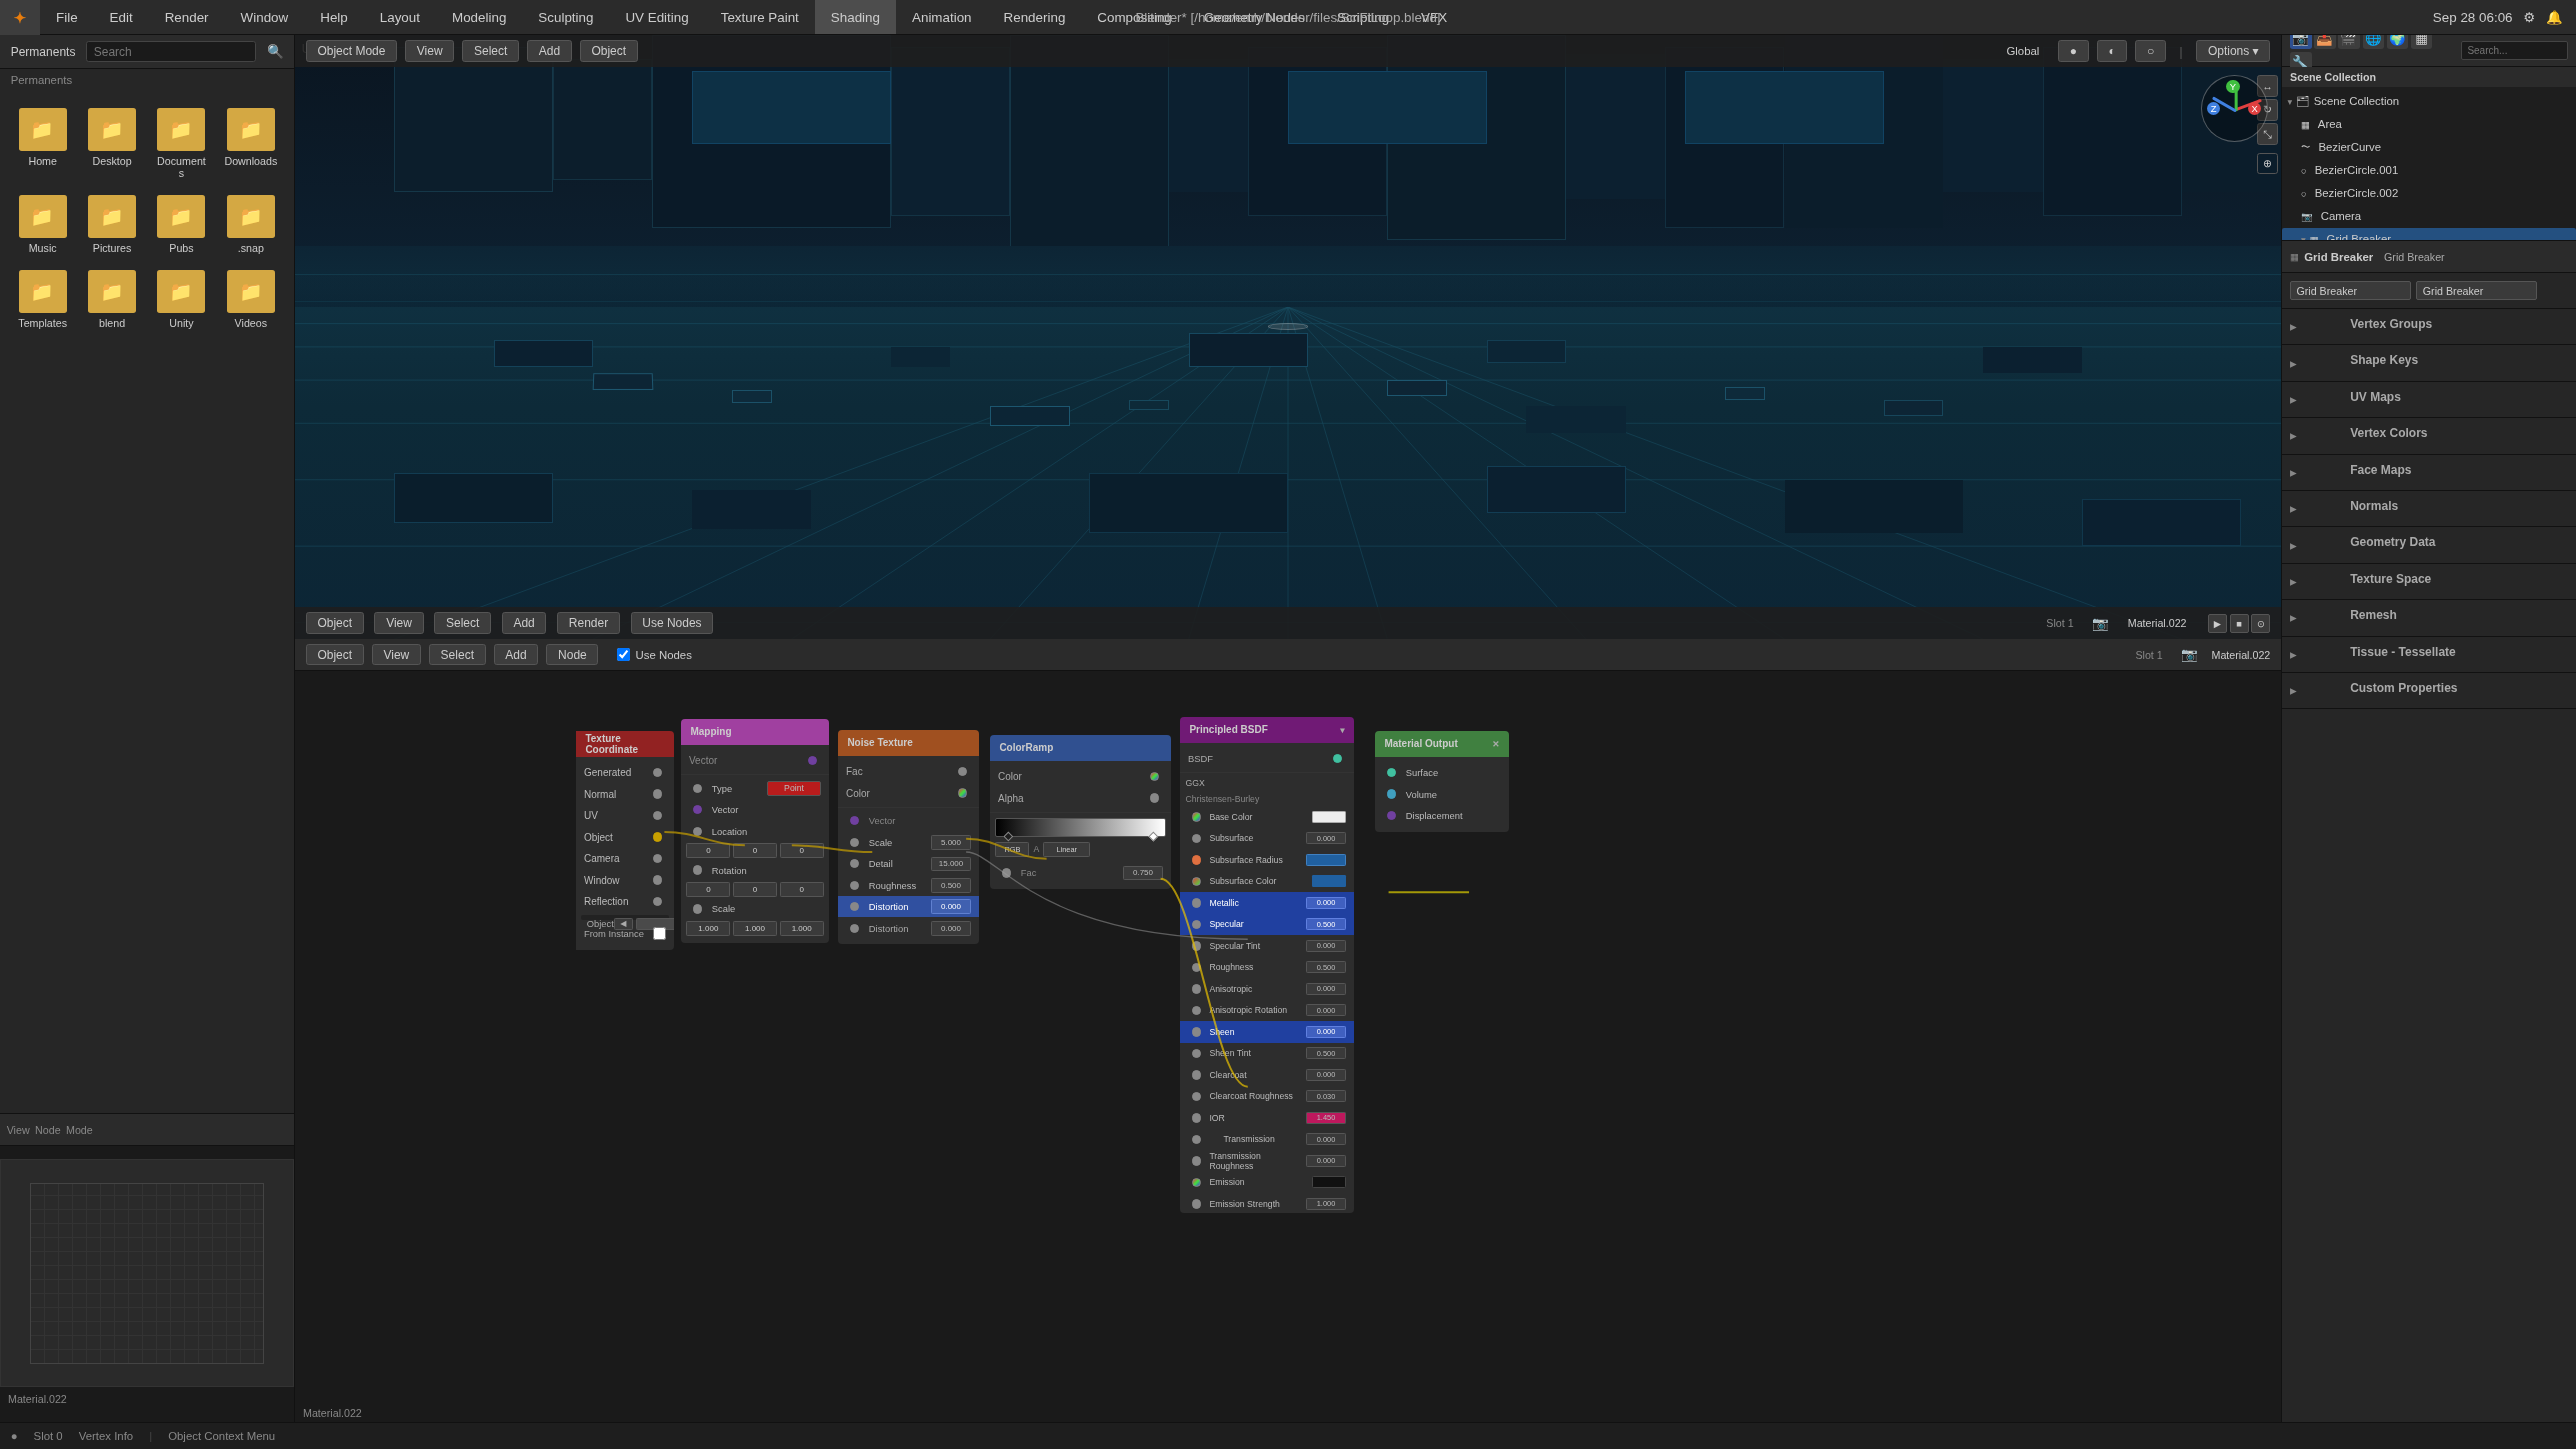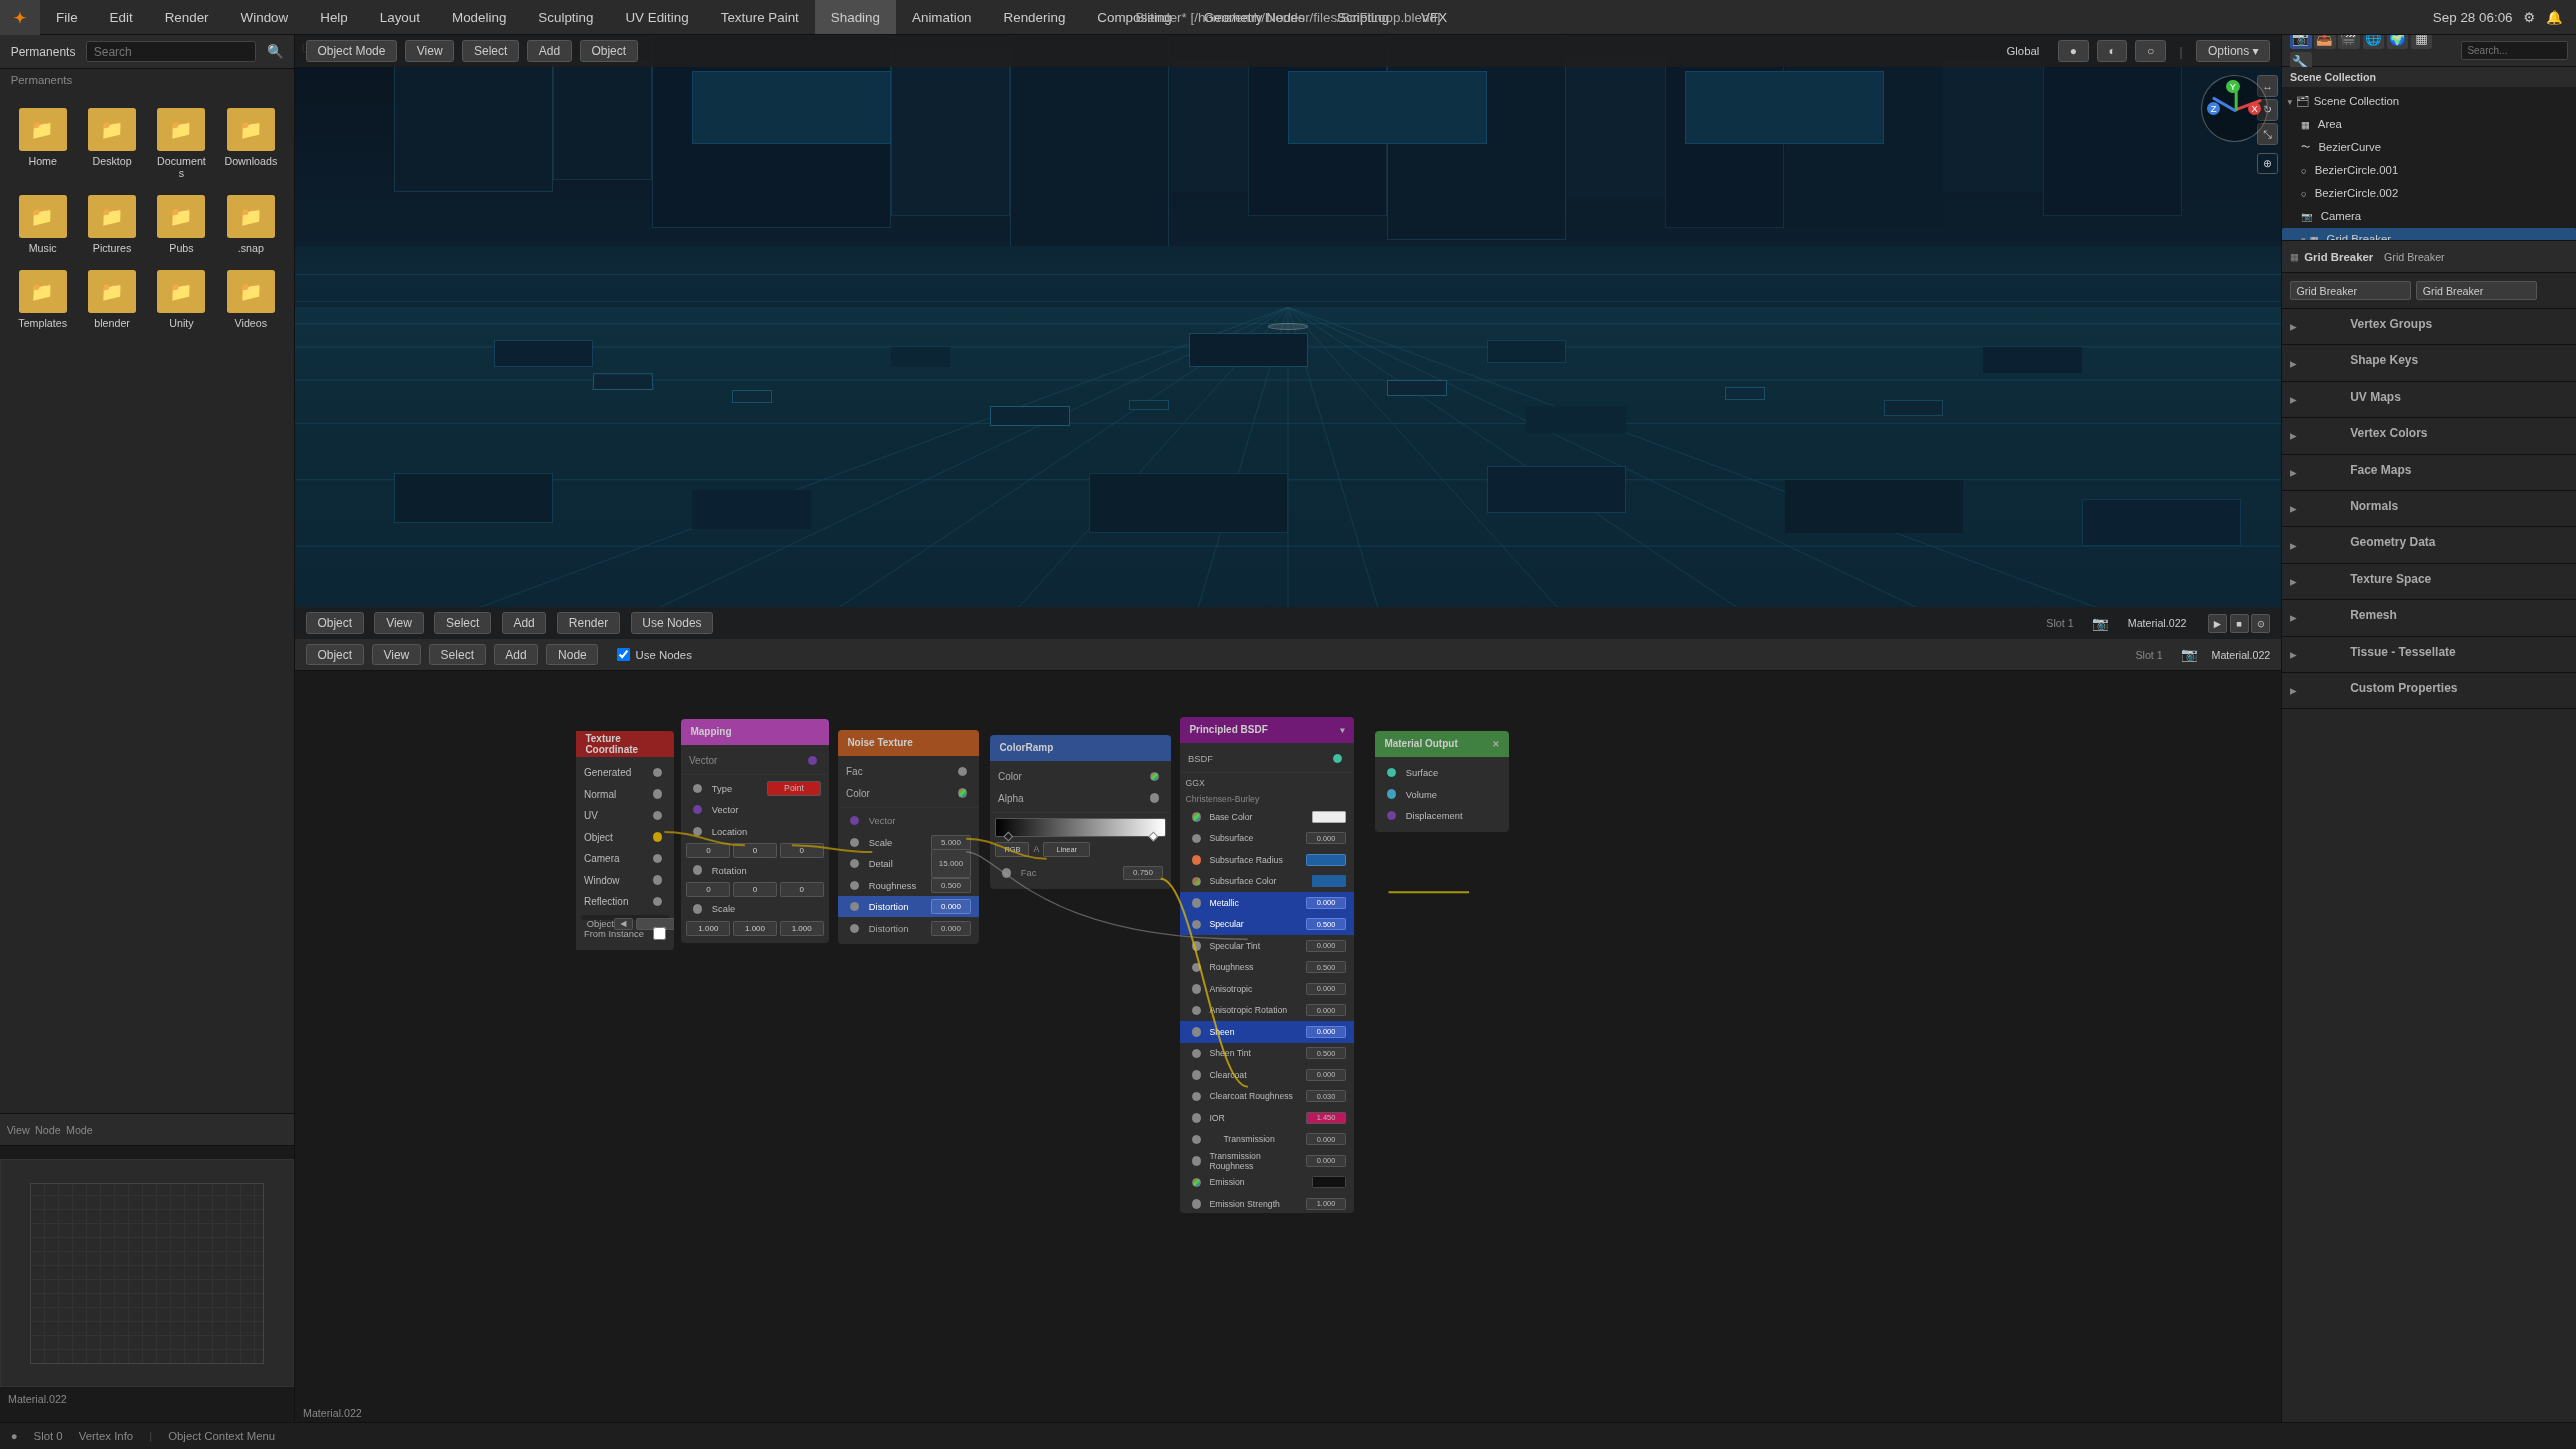--- a/index.html
+++ b/index.html
@@ -457,21 +457,21 @@
     <div class="file-item">
       <div class="file-icon folder"></div>
       <span class="file-label">.snap</span>
     </div>
     <div class="file-item">
       <div class="file-icon folder"></div>
       <span class="file-label">Templates</span>
     </div>
     <div class="file-item">
       <div class="file-icon folder"></div>
-      <span class="file-label">blender</span>
+      <span class="file-label">blend</span>
     </div>
     <div class="file-item">
       <div class="file-icon folder"></div>
       <span class="file-label">Unity</span>
     </div>
     <div class="file-item">
       <div class="file-icon folder"></div>
       <span class="file-label">Videos</span>
     </div>
   </div>
@@ -782,21 +782,21 @@
           <span style="flex:1; font-size:9.4px; margin-left:5.4px; color:#888;">Vector</span>
         </div>
         <div class="node-row">
           <div class="node-socket socket-gray"></div>
           <span style="flex:1; font-size:9.4px; margin-left:5.4px;">Scale</span>
           <div style="width:40px; height:14.8px; background:#3a3a3a; border:0.7px solid #555; border-radius:1.3px; display:flex; align-items:center; justify-content:center; font-size:8px;">5.000</div>
         </div>
         <div class="node-row">
           <div class="node-socket socket-gray"></div>
           <span style="flex:1; font-size:9.4px; margin-left:5.4px;">Detail</span>
-          <div style="width:40px; height:29px; background:#3a3a3a; border:0.7px solid #555; border-radius:1.3px; display:flex; align-items:center; justify-content:center; font-size:8px;">15.000</div>
+          <div style="width:40px; height:14px; background:#3a3a3a; border:0.7px solid #555; border-radius:1.3px; display:flex; align-items:center; justify-content:center; font-size:8px;">15.000</div>
         </div>
         <div class="node-row">
           <div class="node-socket socket-gray"></div>
           <span style="flex:1; font-size:9.4px; margin-left:5.4px;">Roughness</span>
           <div style="width:40px; height:14.8px; background:#3a3a3a; border:0.7px solid #555; border-radius:1.3px; display:flex; align-items:center; justify-content:center; font-size:8px;">0.500</div>
         </div>
         <div class="node-row" style="background:#3050a0;">
           <div class="node-socket socket-gray"></div>
           <span style="flex:1; font-size:9.4px; margin-left:5.4px; color:#fff;">Distortion</span>
           <div style="width:40px; height:14.8px; background:#4060b0; border:0.7px solid #6080d0; border-radius:1.3px; display:flex; align-items:center; justify-content:center; font-size:8px; color:#fff;">0.000</div>

